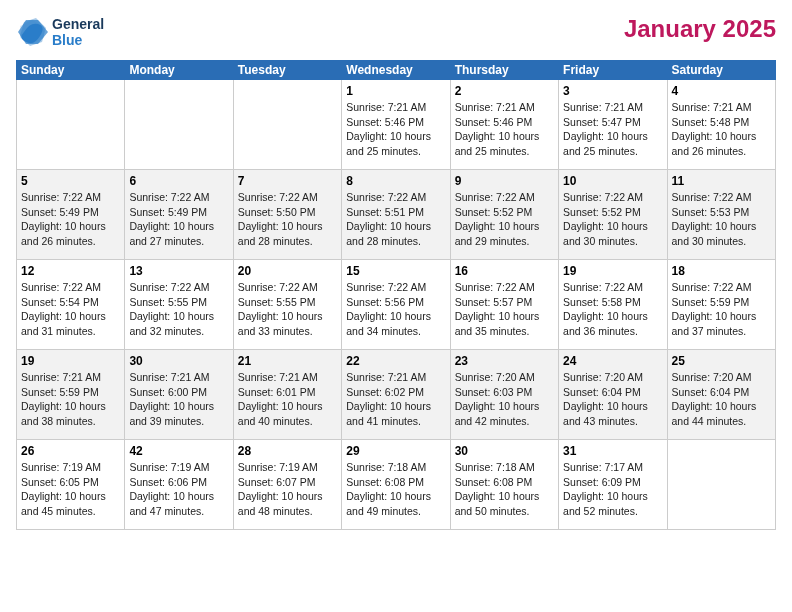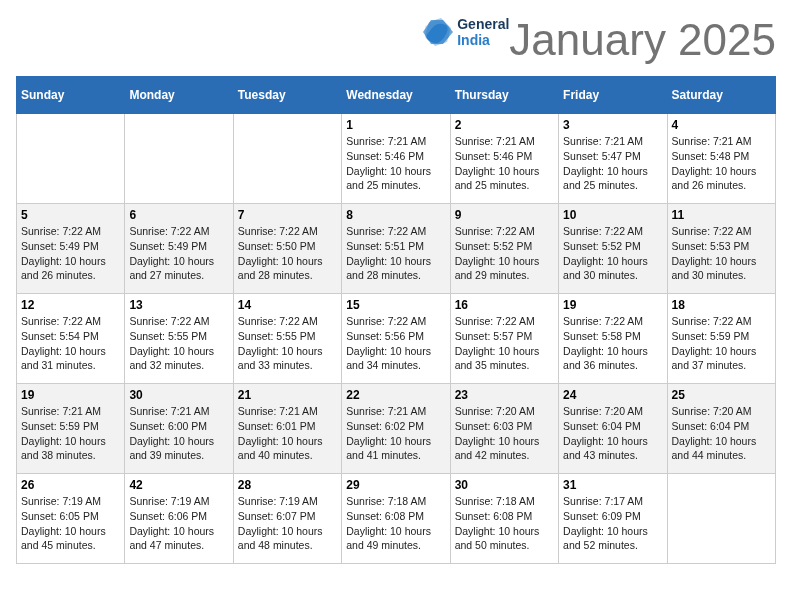--- a/index.html
+++ b/index.html
@@ -6,52 +6,52 @@
     body {
       font-family: Arial, sans-serif;
       background: #fff;
       width: 792px;
       min-height: 612px;
       padding: 16px;
     }
     .header {
       display: flex;
       align-items: flex-start;
-      justify-content: flex-end;
+      justify-content: space-between;
       margin-bottom: 12px;
     }
     .logo {
       display: flex;
       align-items: center;
       gap: 4px;
     }
     .logo-icon {
       width: 32px;
       height: 32px;
     }
     .title-block { text-align: right; }
     .month-title {
-      font-size: 44px;
-      font-weight: normal;
-      color: #737373;
+      font-size: 24px;
+      font-weight: bold;
+      color: #be185d;
       line-height: 1.1;
     }
     .subtitle {
       font-size: 14px;
       color: #333;
     }
     table {
       width: 100%;
       border-collapse: collapse;
       font-size: 11px;
     }
     thead th {
       background: #2a6db5;
       color: #fff;
-      padding: 11px 4px;
+      padding: 2px 4px;
       text-align: left;
       font-size: 12px;
       font-weight: bold;
       border: 1px solid #2a6db5;
     }
     tbody td {
       vertical-align: top;
       border: 1px solid #ccc;
       padding: 4px 4px;
       min-height: 80px;
@@ -83,21 +83,21 @@
     <div class="logo-icon">
       <svg width="32" height="32" viewBox="0 0 32 32">
         <polygon points="16,4 28,10 28,22 16,28 4,22 4,10" fill="#2a7dc9" opacity="0.15"></polygon>
         <polygon points="20,2 30,12 26,26 14,30 4,20 8,6" fill="#2a7dc9" opacity="0.4"></polygon>
         <polygon points="22,4 32,16 22,28 10,28 2,16 10,4" fill="#2a7dc9" opacity="0.7"></polygon>
         <path d="M8 16 Q14 6 22 8 Q30 10 24 20 Q18 30 10 26 Q2 22 8 16Z" fill="#2a7dc9"></path>
       </svg>
     </div>
     <div>
       <div style="font-size:14px;font-weight:bold;color:#1a3a5c;">General</div>
-      <div style="font-size:14px;font-weight:bold;color:#2a7dc9;">India</div>
+      <div style="font-size:14px;font-weight:bold;color:#2a7dc9;">Blue</div>
     </div>
   </div>
   <div class="title-block">
     <div class="month-title">January 2025</div>
   </div>
 </div>
 
 <table>
   <thead>
     <tr>
@@ -204,21 +204,21 @@
 and 31 minutes.</div>
         </td>
         <td>
           <span class="day-num">13</span>
           <div class="day-info" style="white-space: pre-line;">Sunrise: 7:22 AM
 Sunset: 5:55 PM
 Daylight: 10 hours
 and 32 minutes.</div>
         </td>
         <td>
-          <span class="day-num">14</span>
+          <span class="day-num">20</span>
           <div class="day-info" style="white-space: pre-line;">Sunrise: 7:22 AM
 Sunset: 5:55 PM
 Daylight: 10 hours
 and 33 minutes.</div>
         </td>
         <td>
           <span class="day-num">15</span>
           <div class="day-info" style="white-space: pre-line;">Sunrise: 7:22 AM
 Sunset: 5:56 PM
 Daylight: 10 hours

